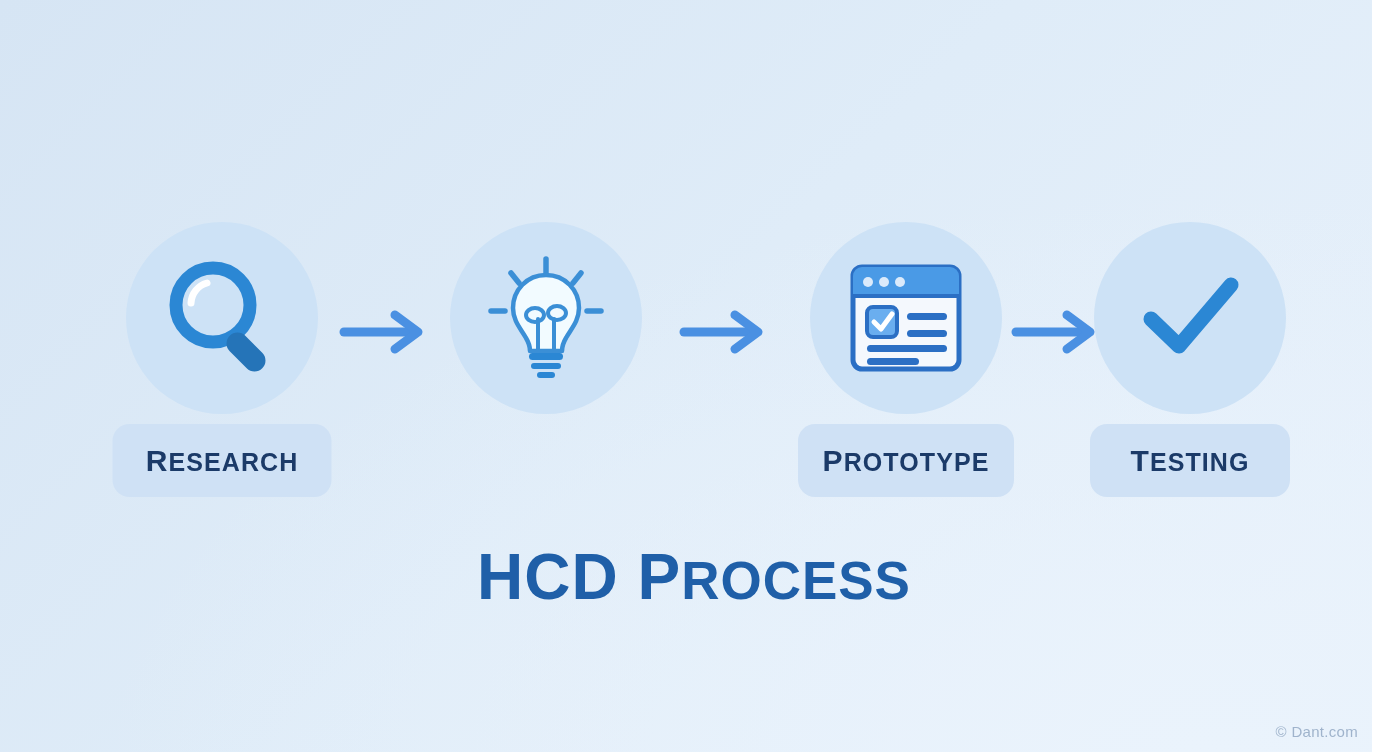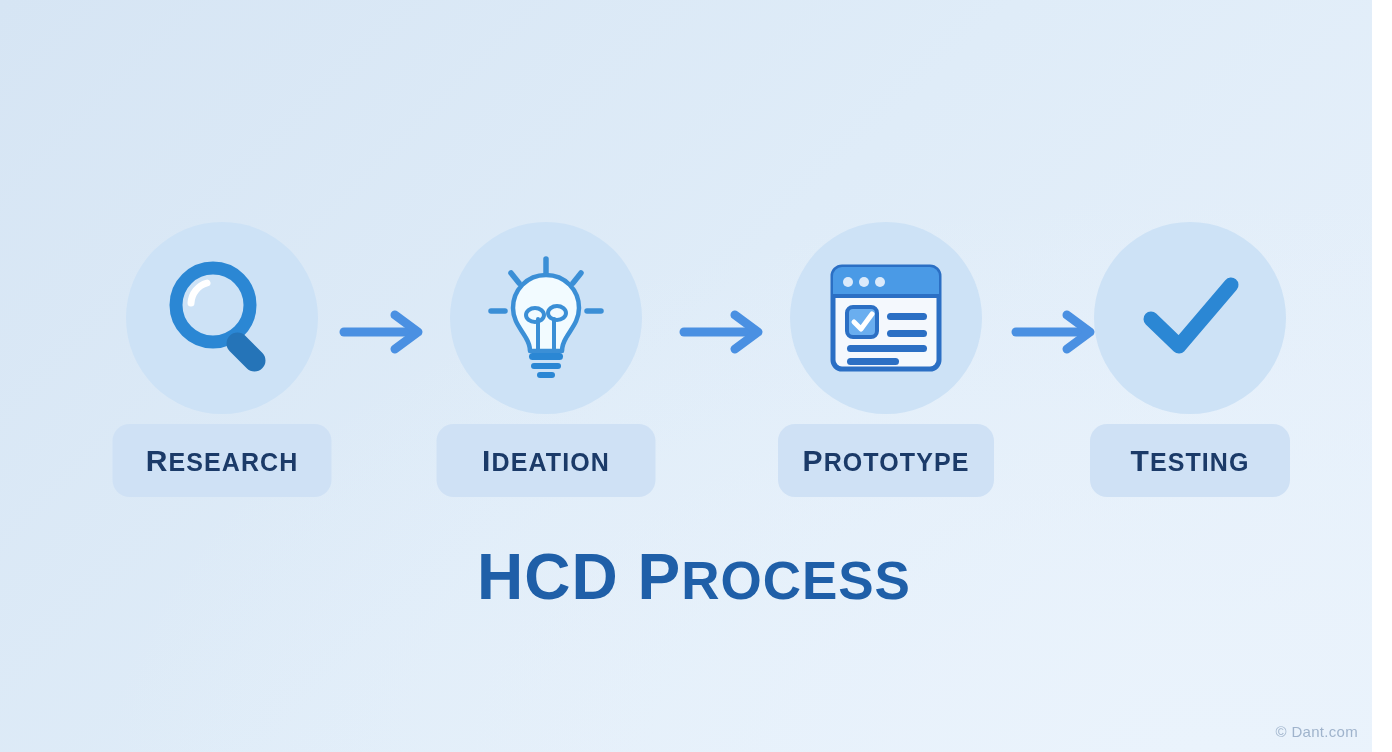--- a/index.html
+++ b/index.html
@@ -68,21 +68,21 @@
     letter-spacing: 1.1px;
     line-height: 1;
     white-space: nowrap;
   }
   .step-label .sc {
     font-size: 25px;
   }
 
   #step-research  { left: 112px; }
   #step-ideation  { left: 436px; }
-  #step-prototype { left: 776px; }
+  #step-prototype { left: 796px; }
   #step-testing   { left: 1080px; }
 
   #step-prototype .step-chip { width: 216px; }
   #step-testing   .step-chip { width: 200px; }
 
   
   .arrow {
     position: absolute;
     top: 306px;
     width: 92px;
@@ -163,23 +163,20 @@
         <ellipse cx="54" cy="62" rx="9" ry="7"></ellipse>
         <ellipse cx="76" cy="60" rx="9" ry="7"></ellipse>
       </g>
 
       <g fill="#2b87d4">
         <rect x="48" y="100" width="34" height="7" rx="3.5"></rect>
         <rect x="50" y="110" width="30" height="6" rx="3"></rect>
         <rect x="56" y="119" width="18" height="6" rx="3"></rect>
       </g>
     </svg>
-    <div class="step-chip">
-      <div class="step-label"><span class="lead">I</span><span class="sc">DEATION</span></div>
-    </div>
   </div>
 
   <svg class="arrow" id="arrow-2" viewBox="0 0 92 52">
     <path d="M6 26 H74" stroke="#4a90e2" stroke-width="9" stroke-linecap="round" fill="none"></path>
     <path d="M57 9 L80 26 L57 43" stroke="#4a90e2" stroke-width="9" stroke-linecap="round" stroke-linejoin="round" fill="none"></path>
   </svg>
 
   <div class="step" id="step-prototype">
     <div class="step-circle"></div>
     <svg class="step-icon" viewBox="0 0 130 130">

